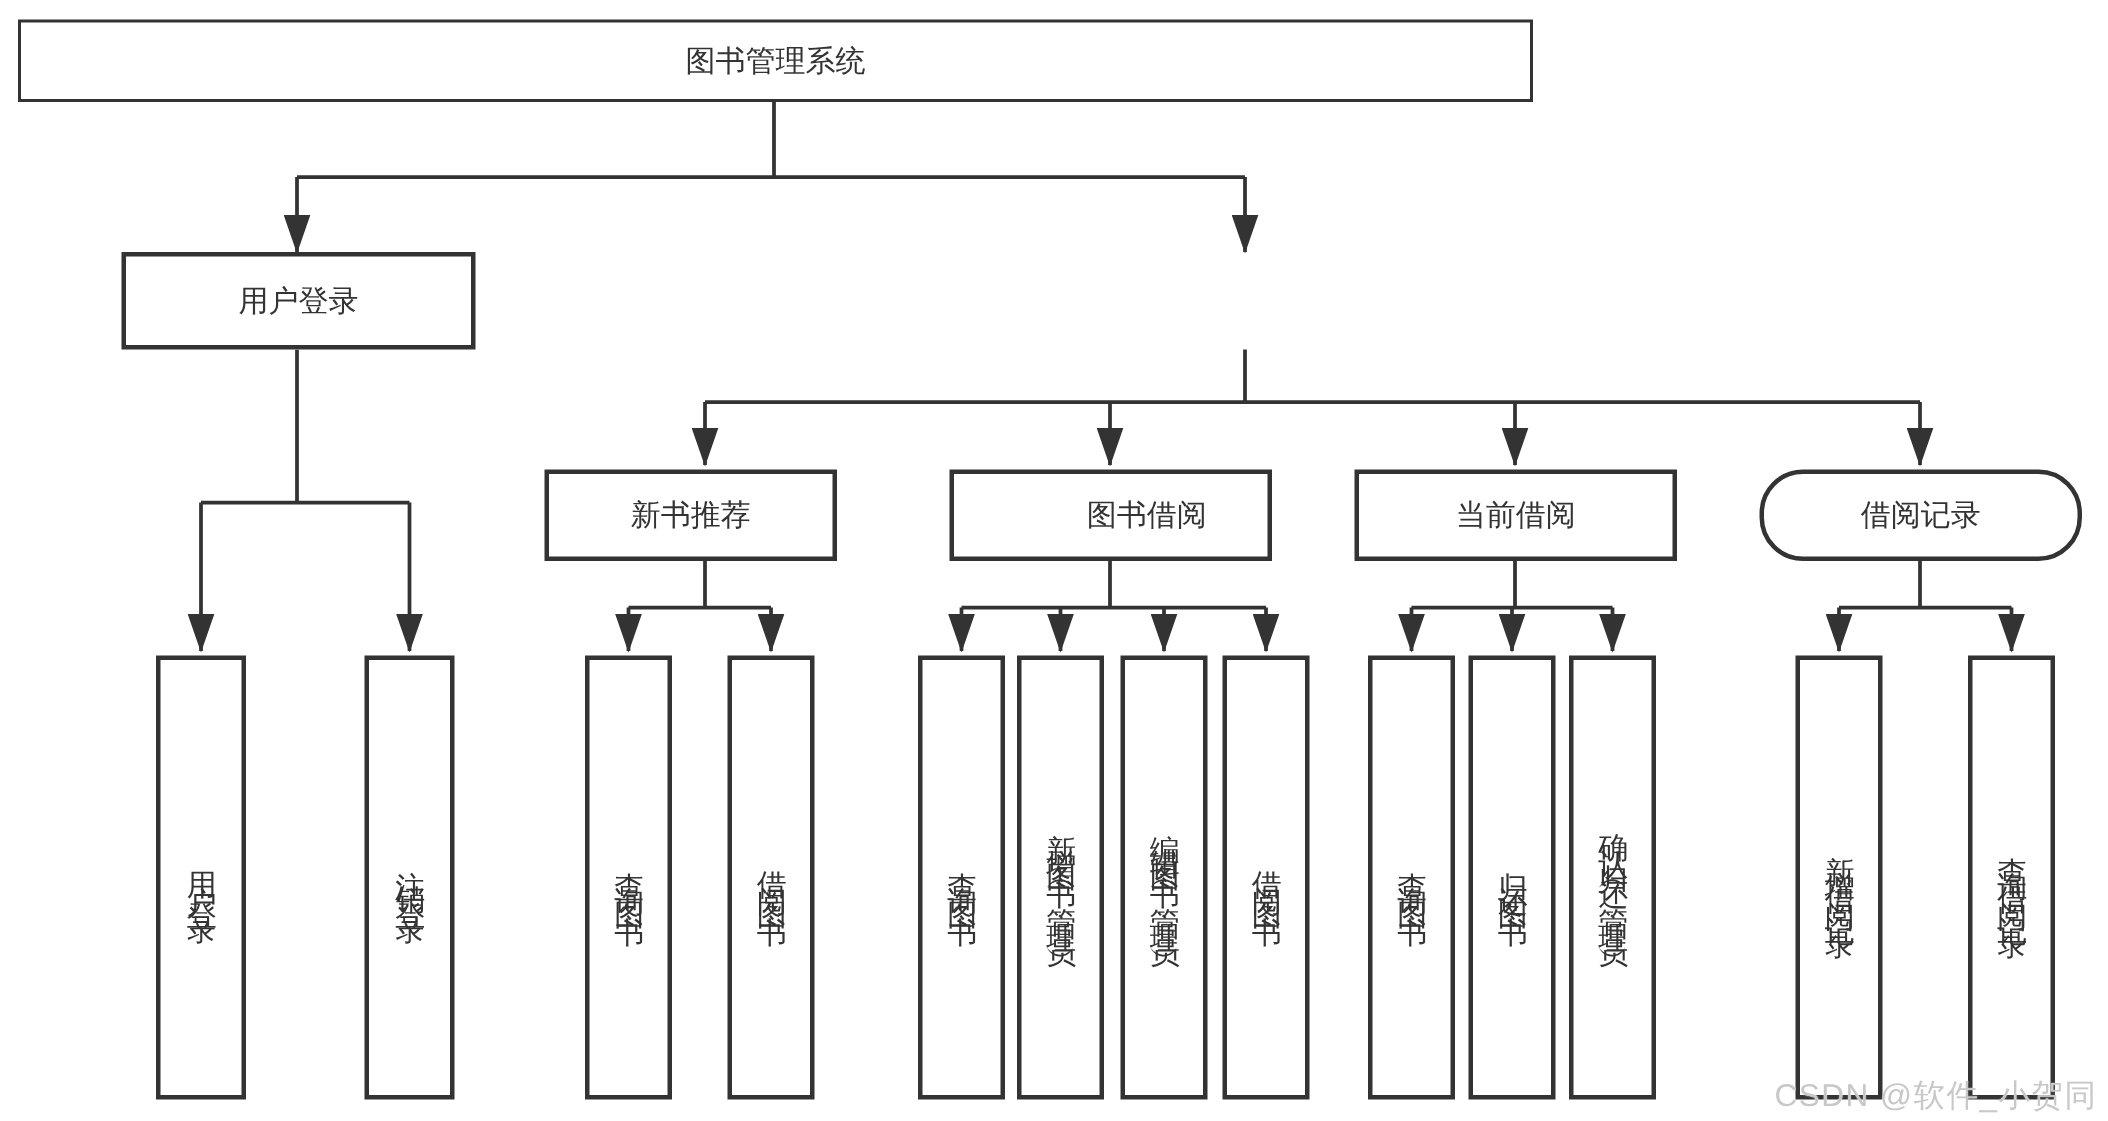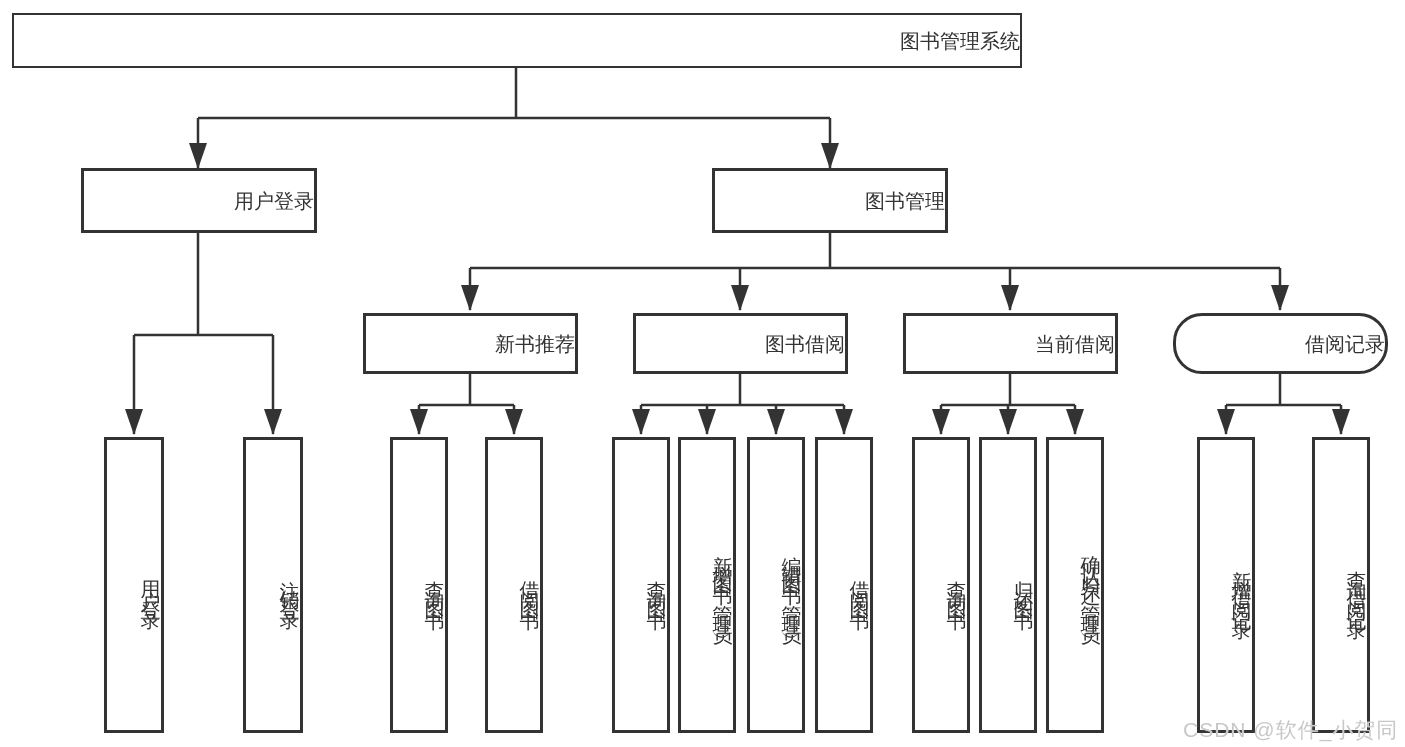--- a/index.html
+++ b/index.html
@@ -41,21 +41,21 @@
     fill: var(--line, #333);
     stroke: none;
   }
   .node {
     position: absolute;
     box-sizing: border-box;
     border: 3px solid var(--line);
     background: var(--background);
     display: flex;
     align-items: center;
-    justify-content: flex-end;
+    justify-content: center;
     color: var(--text);
     font-size: 20px;
     line-height: 1;
     white-space: nowrap;
   }
   .node.root {
     border-width: 2px;
   }
   .node.vert .vtext {
     writing-mode: vertical-rl;
@@ -118,25 +118,22 @@
     </g>
   </svg>
 
   <div class="node root" style="left:12px; top:13px; width:1010px; height:55px;">
     <span>图书管理系统</span>
   </div>
 
   <div class="node" style="left:81px; top:168px; width:236px; height:65px;">
     <span>用户登录</span>
   </div>
-  <div class="node" style="left:712px; top:168px; width:236px; height:65px;">
-    <span>图书管理</span>
-  </div>
 
-  <div class="node" style="left:363px; top:313px; width:215px; height:61px;">
+  <div class="node" style="left:363px; top:313px; width:195px; height:61px;">
     <span>新书推荐</span>
   </div>
   <div class="node" style="left:633px; top:313px; width:215px; height:61px;padding-left:48px;">
     <span>图书借阅</span>
   </div>
   <div class="node" style="left:903px; top:313px; width:215px; height:61px;">
     <span>当前借阅</span>
   </div>
   <div class="node" style="left:1173px; top:313px; width:215px; height:61px;border-radius:29px;">
     <span>借阅记录</span>

